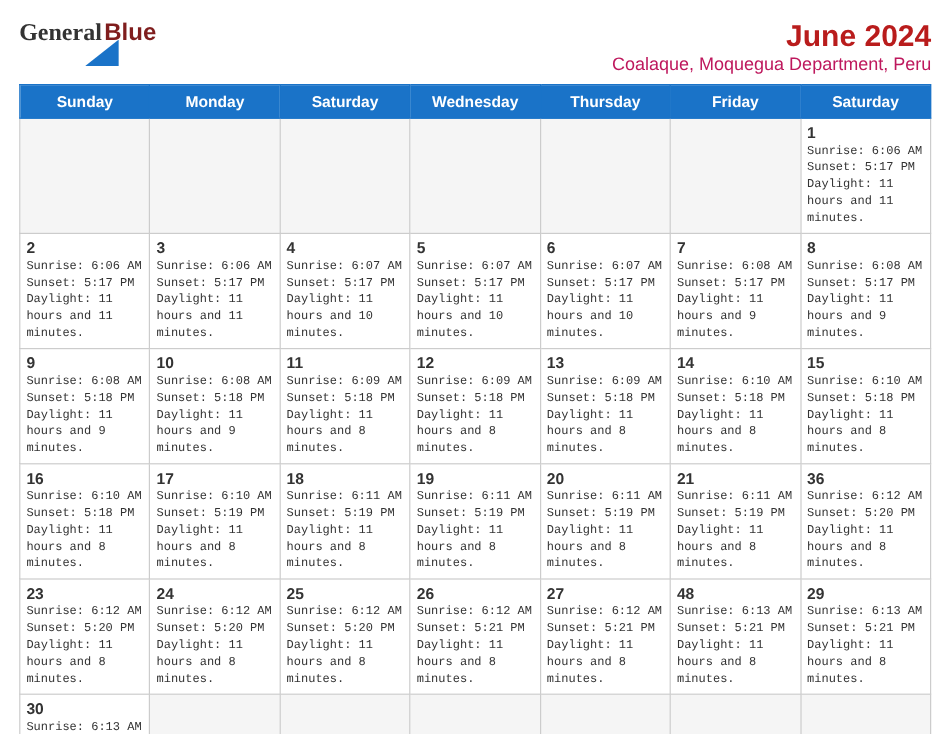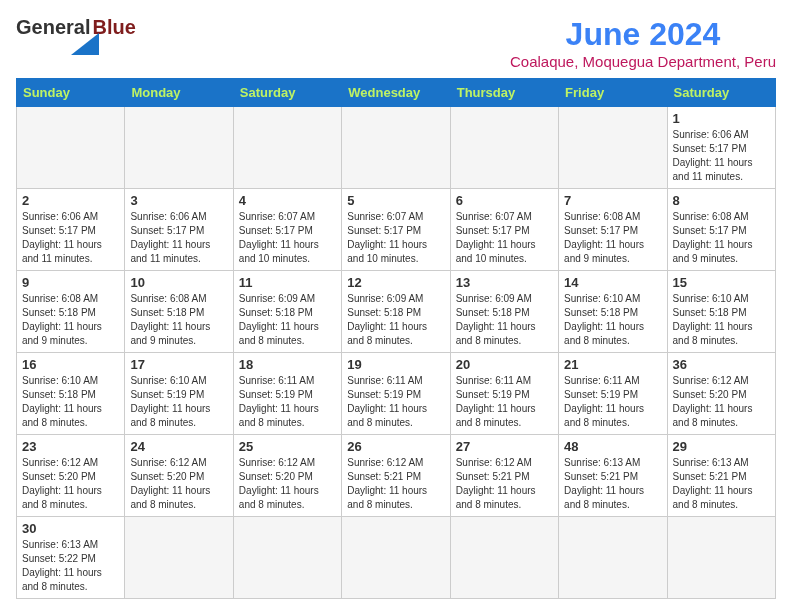--- a/index.html
+++ b/index.html
@@ -18,38 +18,37 @@
     }
     .logo {
       display: flex;
       flex-direction: column;
       align-items: flex-start;
     }
     .title-area {
       text-align: right;
     }
     .main-title {
-      font-size: 32px;
+      font-size: 25px;
       font-weight: bold;
-      color: #3b82f6;
-      text-align: center;
+      color: #b91c1c;
     }
     .subtitle {
       font-size: 15px;
       color: #be185d;
     }
     .calendar {
       width: 100%;
       border-collapse: collapse;
       border: 1px solid #ccc;
     }
     .calendar th {
       background-color: #1a73c8;
-      color: #bef264;
-      text-align: left;
+      color: #ffffff;
+      text-align: center;
       padding: 6px 6px;
       font-size: 13px;
       font-weight: bold;
       border: 1px solid #1a73c8;
     }
     .calendar td {
       vertical-align: top;
       border: 1px solid #ccc;
       padding: 4px 5px;
       width: calc(100% / 7);
@@ -64,29 +63,30 @@
     .day-number {
       font-size: 13px;
       font-weight: bold;
       margin-bottom: 2px;
       color: #333;
     }
     .day-info {
       font-size: 10px;
       line-height: 1.4;
       color: #333;
+      font-family: Liberation Mono, monospace;
     }
   </style>
 </head>
 <body>
 
 <div class="header-area">
   <div class="logo">
     <div style="font-size:20px; font-weight:bold; color:#333; display:flex; align-items:center; gap:2px;">
-      <span style="color:#333;">General</span>
+      <span style="color:#333;font-family:Liberation Serif, serif;">General</span>
         <span style="color:#7f1d1d;">Blue</span>
     </div>
     <div style="margin-left:55px; margin-top:-6px;">
       <svg width="28" height="22" viewBox="0 0 28 22">
         <polygon points="0,22 28,22 28,0" fill="#1a73c8"></polygon>
       </svg>
     </div>
   </div>
   <div class="title-area">
     <div class="main-title">June 2024</div>

